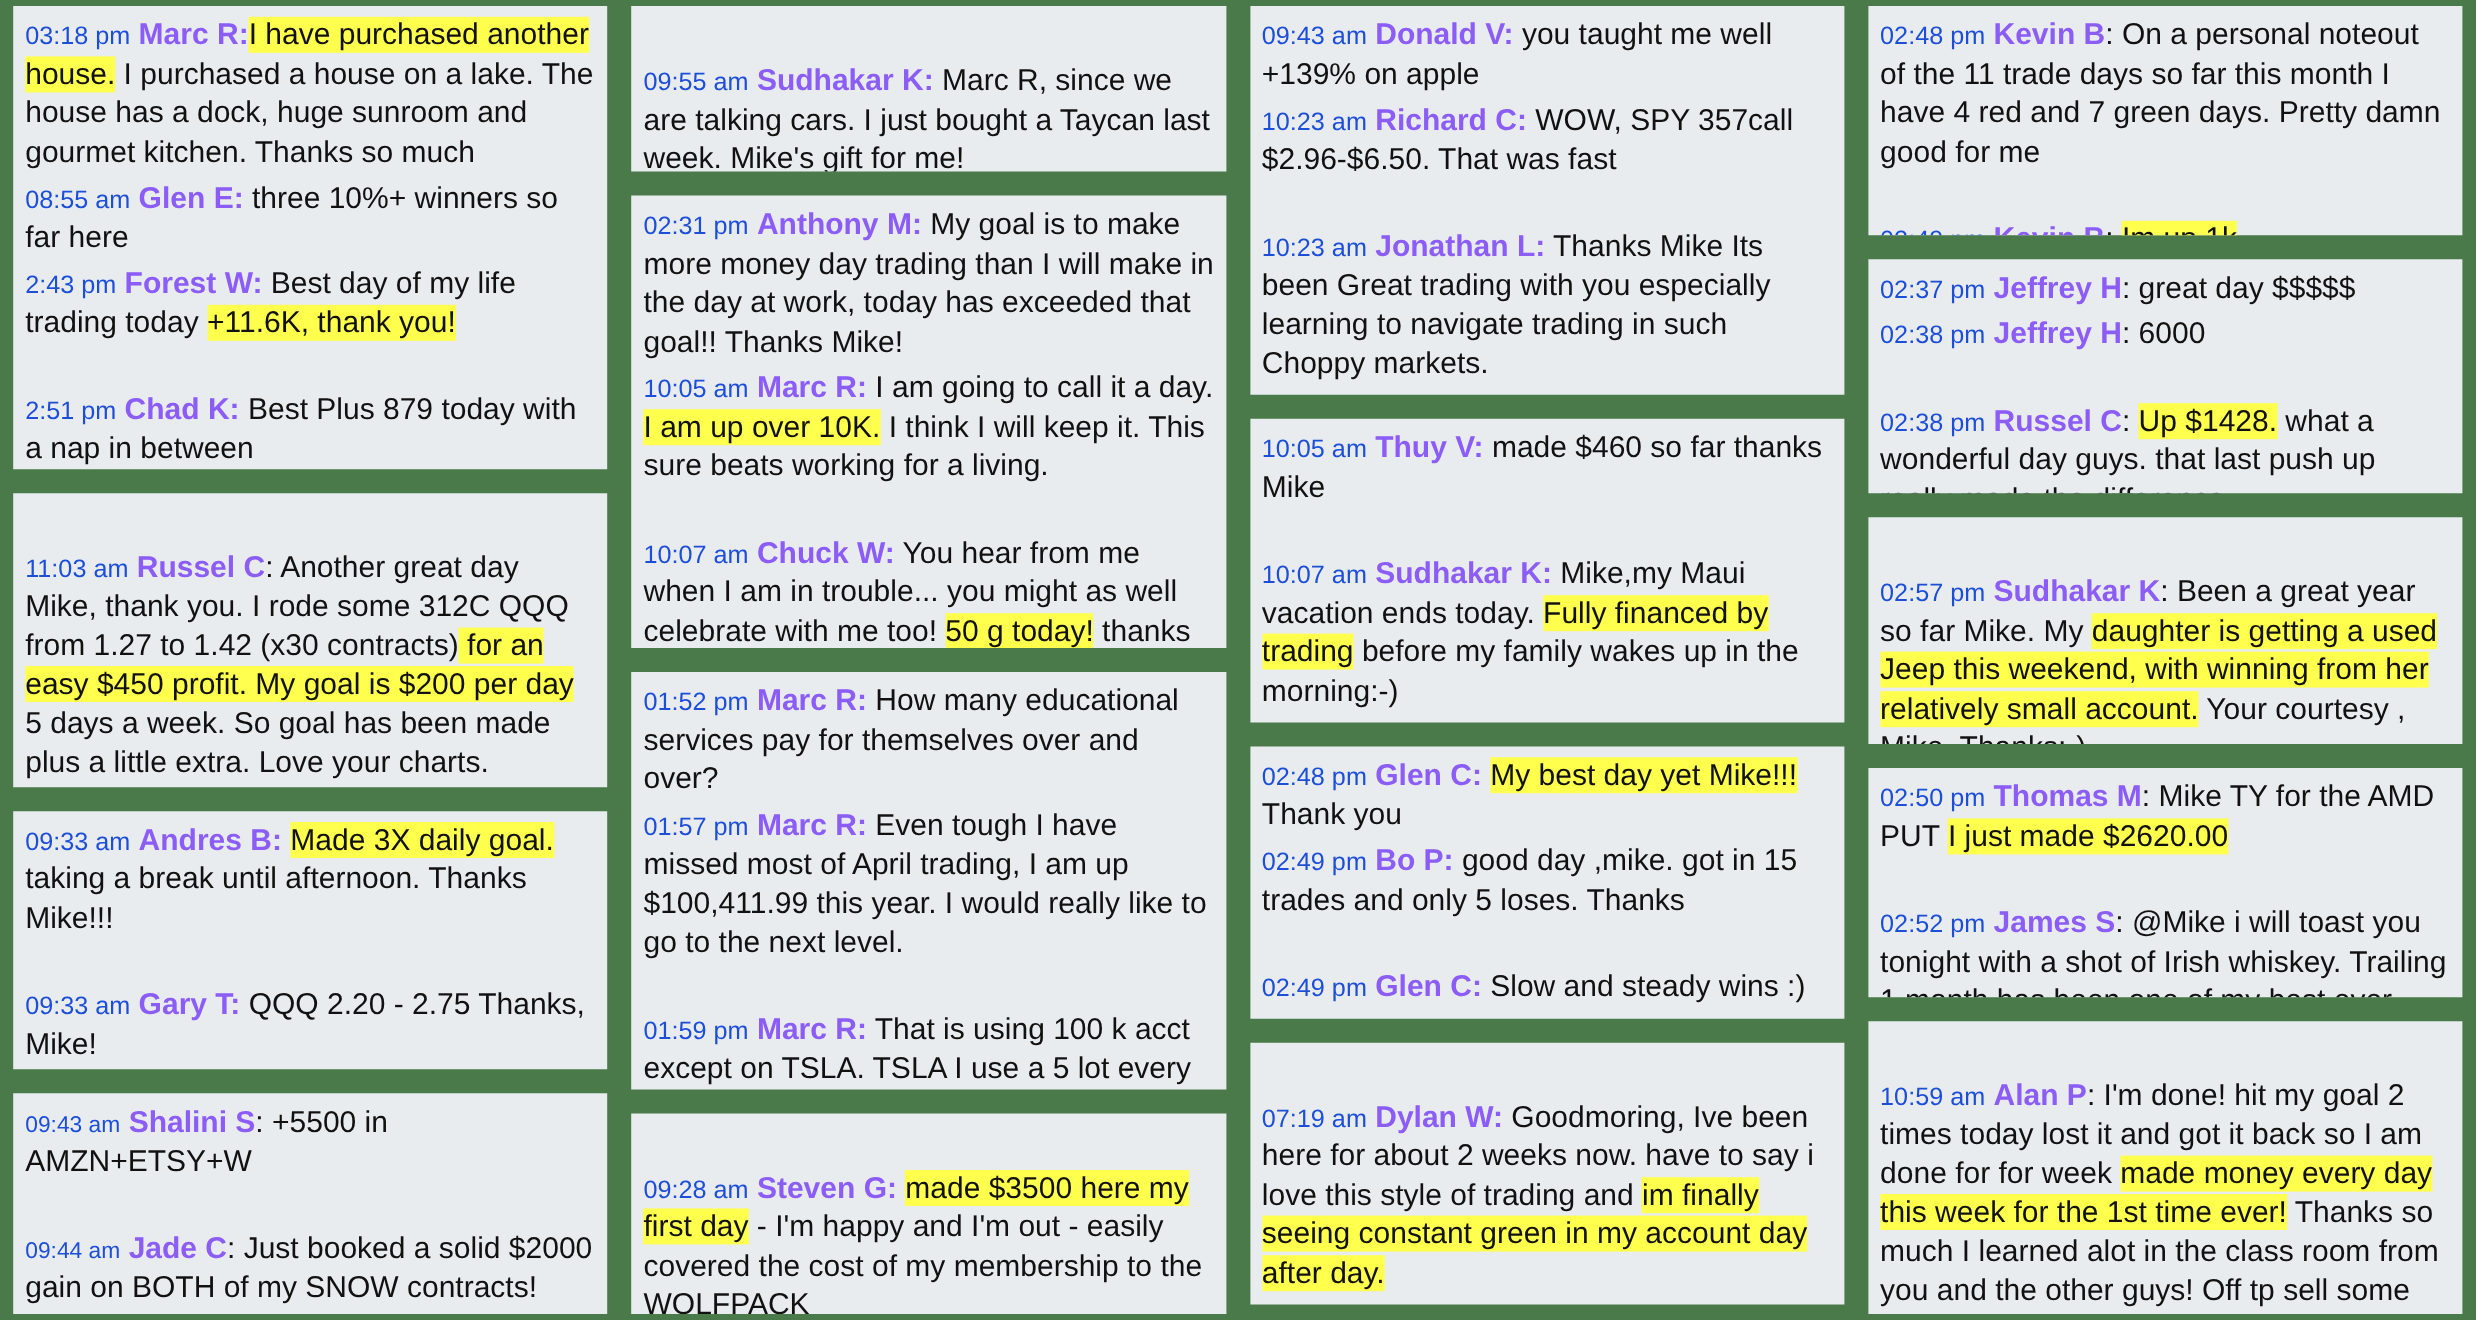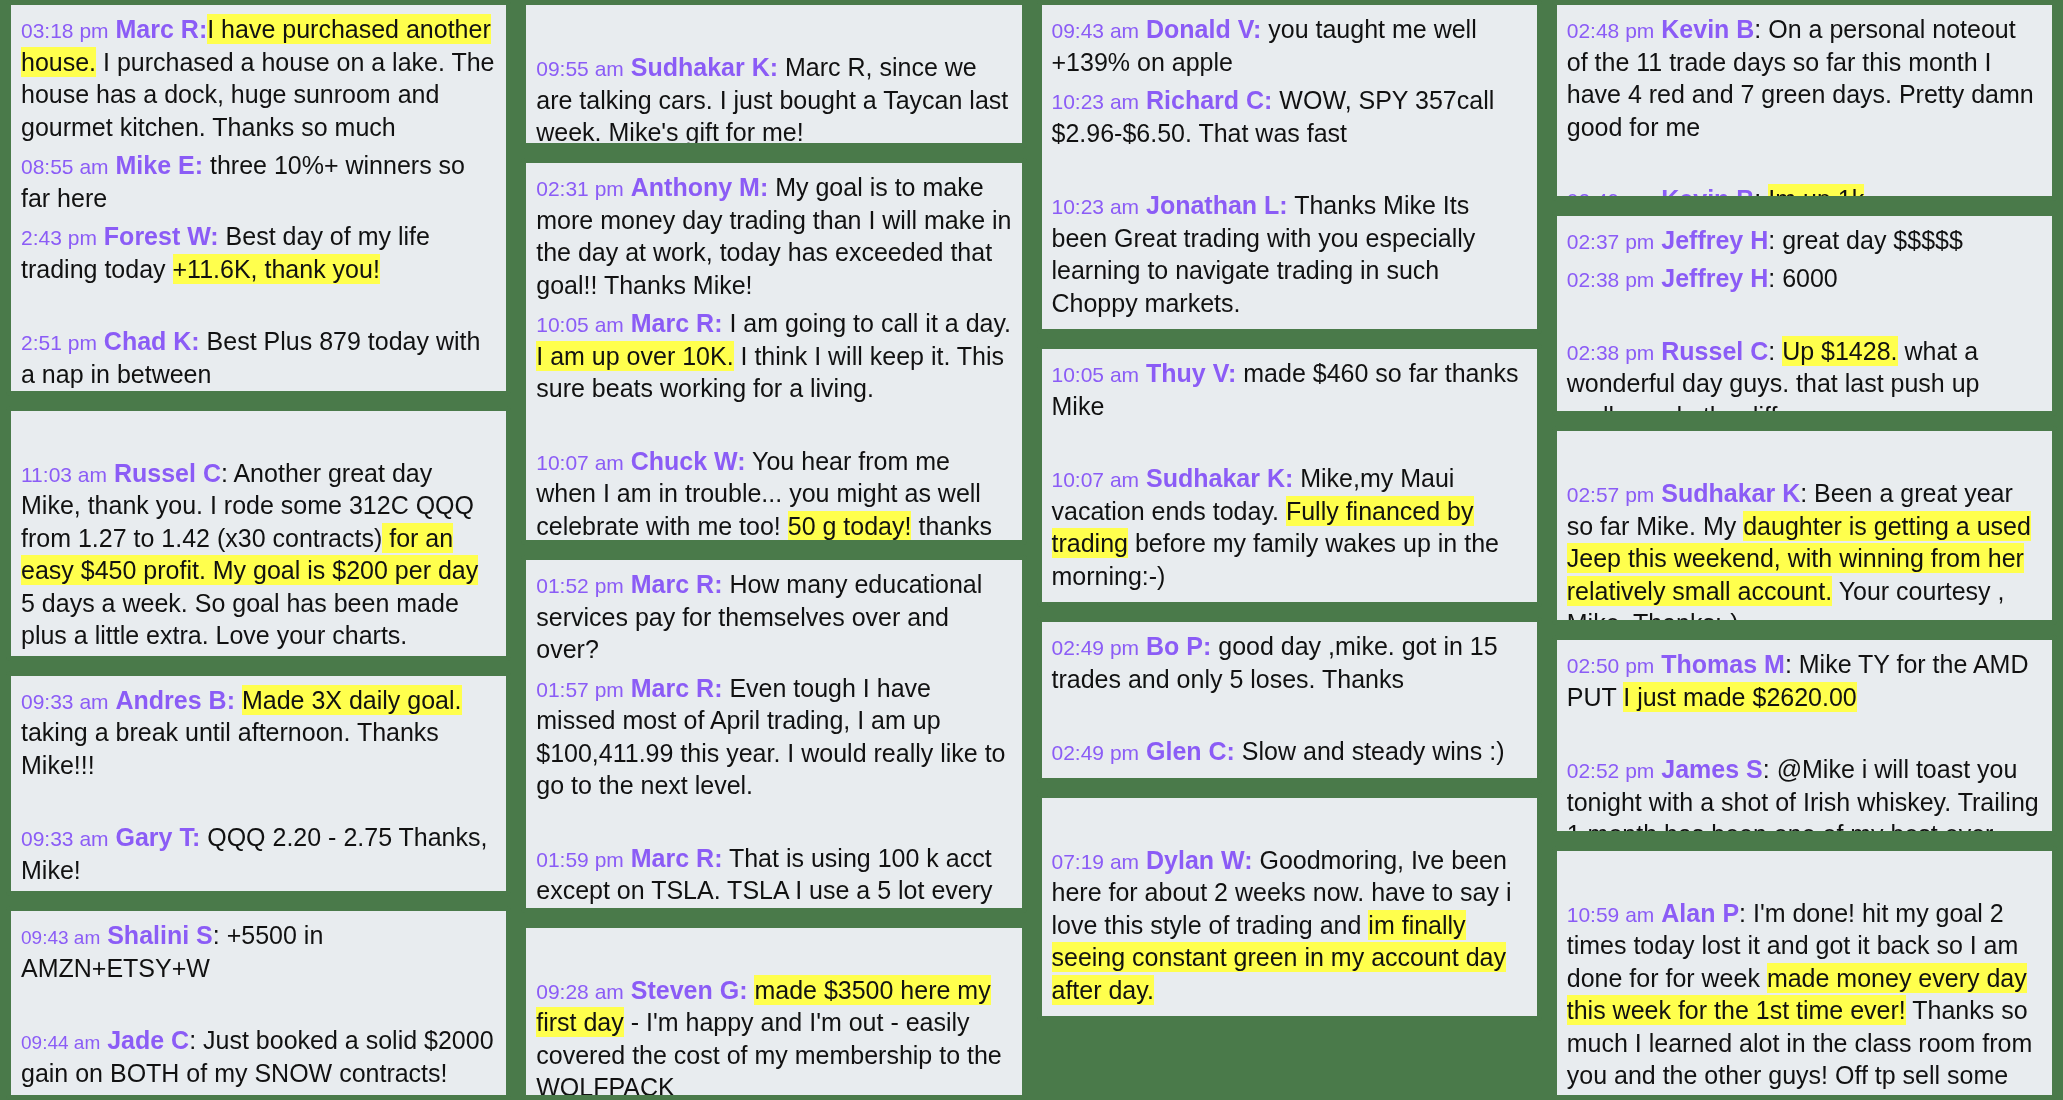--- a/index.html
+++ b/index.html
@@ -39,42 +39,42 @@
     font-size: 25px;
     line-height: 1.30;
     color: #111;
     margin: 6px 0;
     word-wrap: break-word;
   }
   .msg:first-child { margin-top: 2px; }
   .msg:last-child { margin-bottom: 0; margin-top: 40px; }
   .time {
     font-size: 21px;
-    color: #8b5cf6;
+    color: #1d4ed8;
     white-space: nowrap;
   }
   .name {
     font-weight: bold;
     color: #8b5cf6;
   }
   .hl {
     background: #ffff4d;
     padding: 1px 0;
   }
   .sm { font-size: 22px; }
   .sm .time { font-size: 19px; }
 </style>
 </head>
 <body>
 
 <div id="page">
     <div class="column">
       <div class="card">
         <div class="msg"><span class="time">03:18 pm</span> <span class="name">Marc R:</span><span class="hl">I have purchased another house.</span><span class=""> I purchased a house on a lake. The house has a dock, huge sunroom and gourmet kitchen. Thanks so much</span></div>
-        <div class="msg"><span class="time">08:55 am</span> <span class="name">Mike E:</span><span class=""> three 10%+ winners so far here</span></div>
+        <div class="msg"><span class="time">08:55 am</span> <span class="name">Glen E:</span><span class=""> three 10%+ winners so far here</span></div>
         <div class="msg"><span class="time">2:43 pm</span> <span class="name">Forest W:</span><span class=""> Best day of my life trading today </span><span class="hl">+11.6K, thank you!</span></div>
         <div class="msg"><span class="time">2:51 pm</span> <span class="name">Chad K:</span><span class=""> Best Plus 879 today with a nap in between</span></div>
       </div>
       <div class="card">
         <div class="msg"><span class="time">11:03 am</span> <span class="name">Russel C</span><span class="">: Another great day Mike, thank you. I rode some 312C QQQ from 1.27 to 1.42 (x30 contracts)</span><span class="hl"> for an easy $450 profit. My goal is $200 per day</span><span class=""> 5 days a week. So goal has been made plus a little extra. Love your charts.</span></div>
       </div>
       <div class="card">
         <div class="msg"><span class="time">09:33 am</span> <span class="name">Andres B:</span><span class=""> </span><span class="hl">Made 3X daily goal.</span><span class=""> taking a break until afternoon. Thanks Mike!!!</span></div>
         <div class="msg"><span class="time">09:33 am</span> <span class="name">Gary T:</span><span class=""> QQQ 2.20 - 2.75 Thanks, Mike!</span></div>
       </div>
@@ -105,20 +105,21 @@
       <div class="card">
         <div class="msg"><span class="time">09:43 am</span> <span class="name">Donald V:</span><span class=""> you taught me well +139% on apple</span></div>
         <div class="msg"><span class="time">10:23 am</span> <span class="name">Richard C:</span><span class=""> WOW, SPY 357call $2.96-$6.50. That was fast</span></div>
         <div class="msg"><span class="time">10:23 am</span> <span class="name">Jonathan L:</span><span class=""> Thanks Mike Its been Great trading with you  especially learning to navigate trading in  such Choppy markets.</span></div>
       </div>
       <div class="card">
         <div class="msg"><span class="time">10:05 am</span> <span class="name">Thuy V:</span><span class=""> made $460 so far thanks Mike</span></div>
         <div class="msg"><span class="time">10:07 am</span> <span class="name">Sudhakar K:</span><span class=""> Mike,my Maui vacation ends today. </span><span class="hl">Fully financed by trading</span><span class=""> before my family wakes up in the morning:-)</span></div>
       </div>
       <div class="card">
+        <div class="msg"><span class="time">02:48 pm</span> <span class="name">Glen C:</span><span class=""> </span><span class="hl">My best day yet Mike!!!</span><span class=""> Thank you</span></div>
         <div class="msg"><span class="time">02:49 pm</span> <span class="name">Bo P:</span><span class=""> good day ,mike. got in 15 trades and only 5 loses. Thanks</span></div>
         <div class="msg"><span class="time">02:49 pm</span> <span class="name">Glen C:</span><span class=""> Slow and steady wins :)</span></div>
       </div>
       <div class="card">
         <div class="msg"><span class="time">07:19 am</span> <span class="name">Dylan W:</span><span class=""> Goodmoring, Ive been here for about 2 weeks now. have to say i love this style of trading and </span><span class="hl">im finally seeing constant green in my account day after day.</span></div>
       </div>
     </div>
     <div class="column">
       <div class="card">
         <div class="msg"><span class="time">02:48 pm</span> <span class="name">Kevin B</span><span class="">: On a personal noteout of the 11 trade days so far this month I have 4 red and 7 green days. Pretty damn good for me</span></div>

